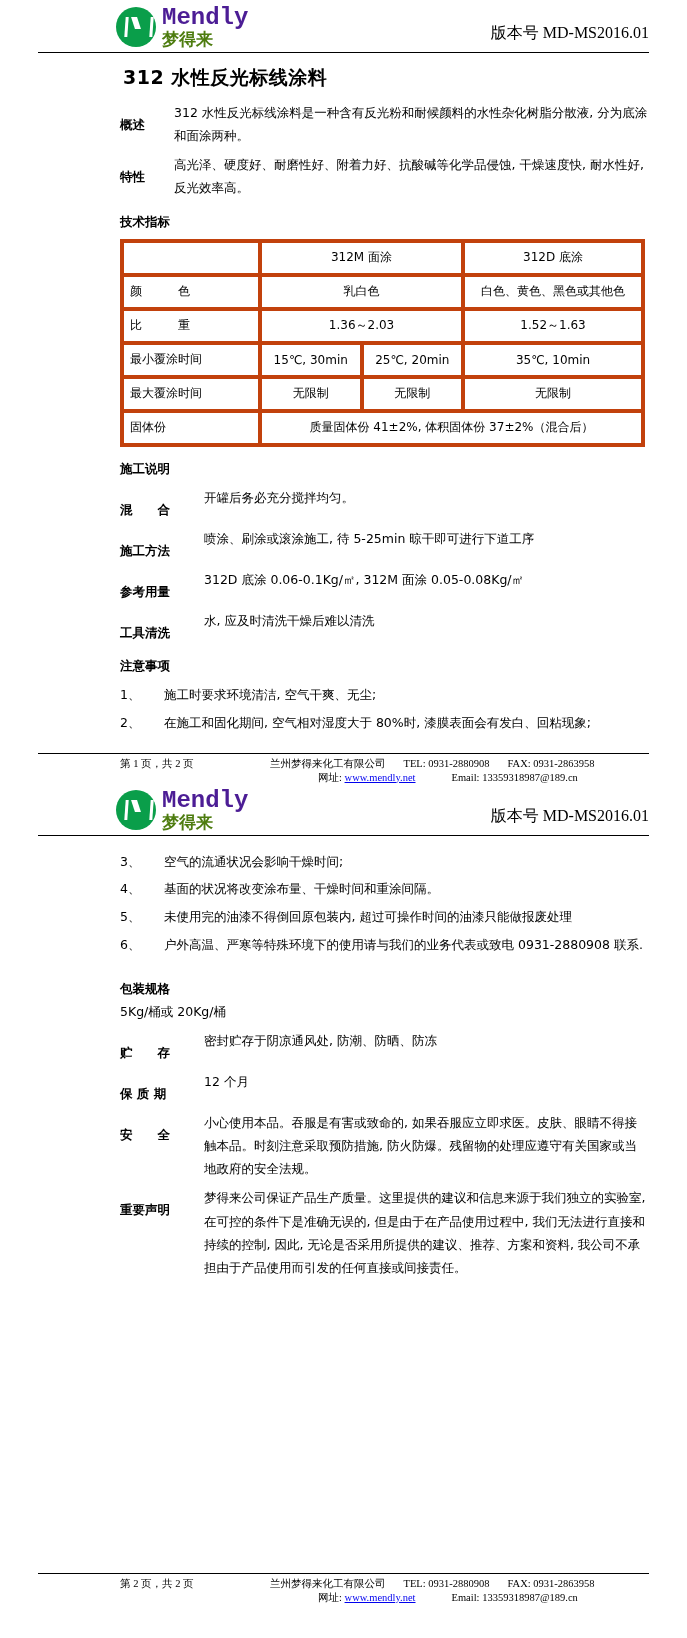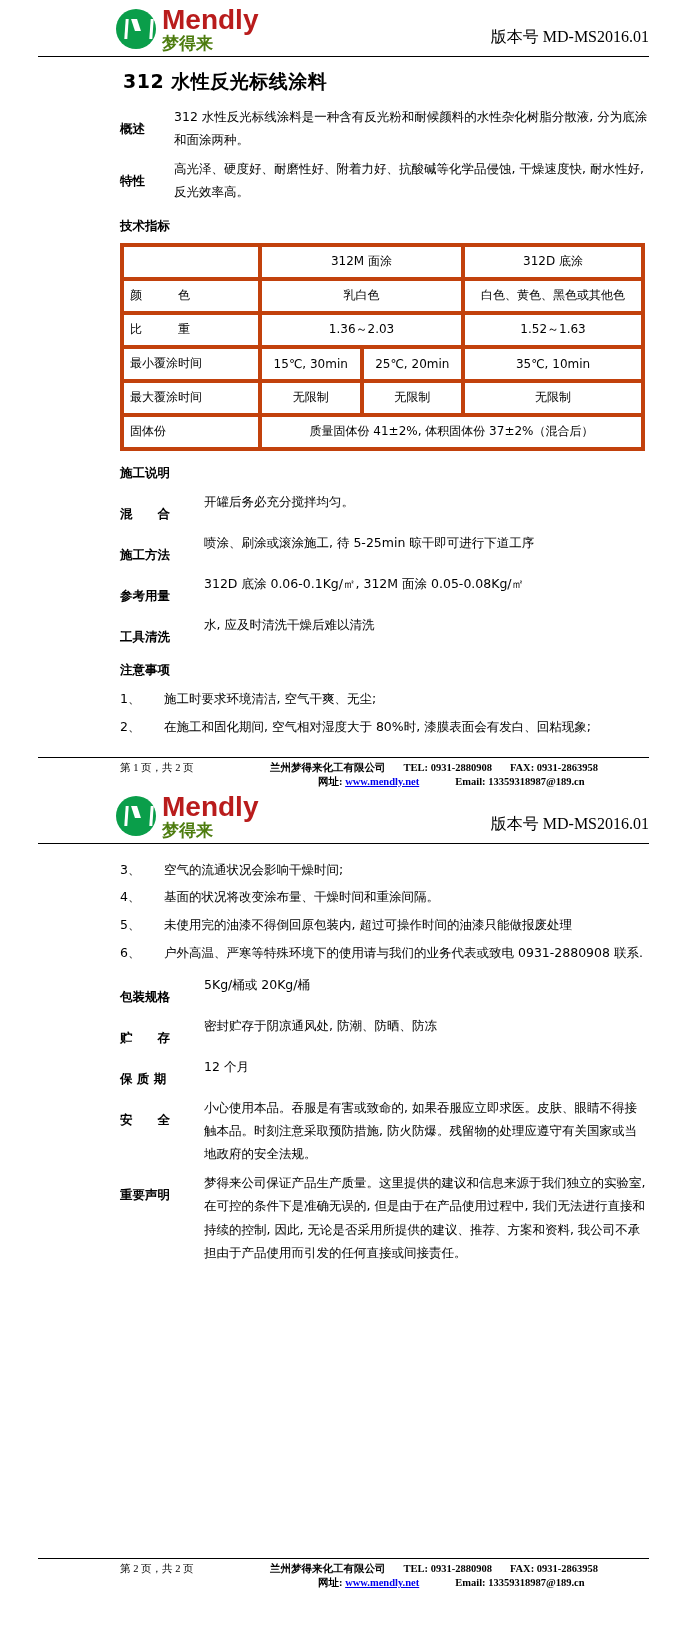--- a/index.html
+++ b/index.html
@@ -56,24 +56,24 @@
     position: absolute;
     left: 17px; top: 10px;
     width: 6px; height: 12px;
     background: #ffffff;
     transform: skewX(18deg);
   }
   .logo-text {
     line-height: 1;
   }
   .logo-en {
-    font-family: Liberation Sans, sans-serif;
-    font-weight: bold;
-    font-size: 28px;
-    color: #b91c1c;
+    font-family: Liberation Mono, monospace;
+    font-weight: bold;
+    font-size: 24px;
+    color: #4c1d95;
     letter-spacing: 0px;
   }
   .logo-cn {
     font-family: "DejaVu Sans", sans-serif;
     font-weight: bold;
     font-size: 17px;
     color: #4d7c0f;
     margin-top: 1px;
   }
   .version {
@@ -187,21 +187,20 @@
     padding: 3px 0 0 82px;
   }
   .footer-page {
     flex: 0 0 150px;
   }
   .footer-mid {
     flex: 1 1 auto;
   }
   .footer-line {
     white-space: nowrap;
-    font-weight: bold;
   }
   .footer-line .sp { display: inline-block; width: 18px; }
   .footer-link {
     color: #0000ee;
     text-decoration: underline;
   }
   .spacer-big { height: 270px; }
 </style>
 </head>
 <body>
@@ -345,21 +344,21 @@
     <div class="item">
       <div class="num">5、</div>
       <div class="txt">未使用完的油漆不得倒回原包装内, 超过可操作时间的油漆只能做报废处理</div>
     </div>
     <div class="item">
       <div class="num">6、</div>
       <div class="txt">户外高温、严寒等特殊环境下的使用请与我们的业务代表或致电 0931-2880908 联系.</div>
     </div>
   </div>
 
-  <div class="row indent-l" style="margin-top:8px;">
+  <div class="row indent-l" style="margin-top:8px;flex-direction:column;">
     <div class="lbl lbl-w-4 gap-10">包装规格</div>
     <div class="val">5Kg/桶或 20Kg/桶</div>
   </div>
   <div class="row indent-l">
     <div class="lbl lbl-w-4 gap-10">贮　　存</div>
     <div class="val">密封贮存于阴凉通风处, 防潮、防晒、防冻</div>
   </div>
   <div class="row indent-l">
     <div class="lbl lbl-w-4 gap-10">保 质 期</div>
     <div class="val">12 个月</div>

